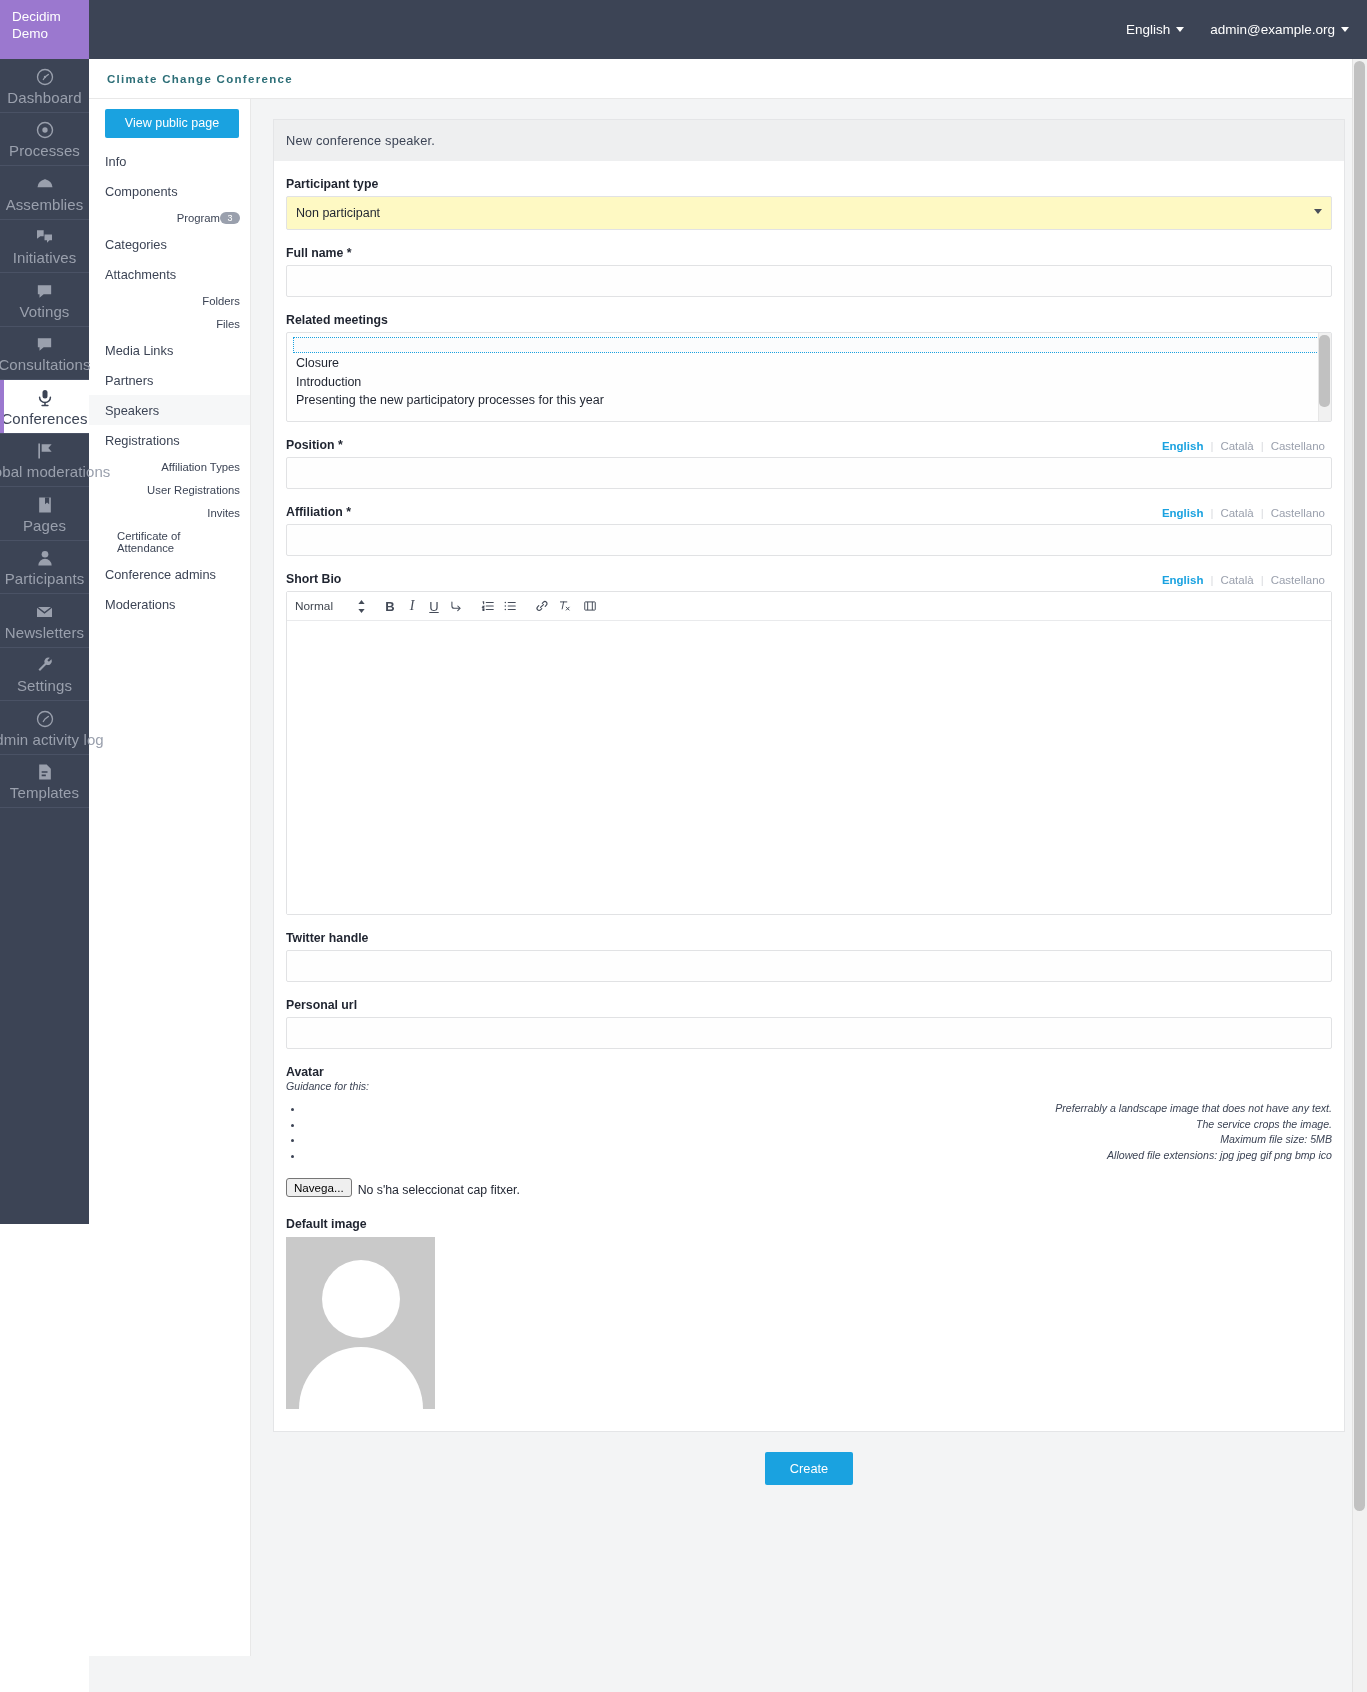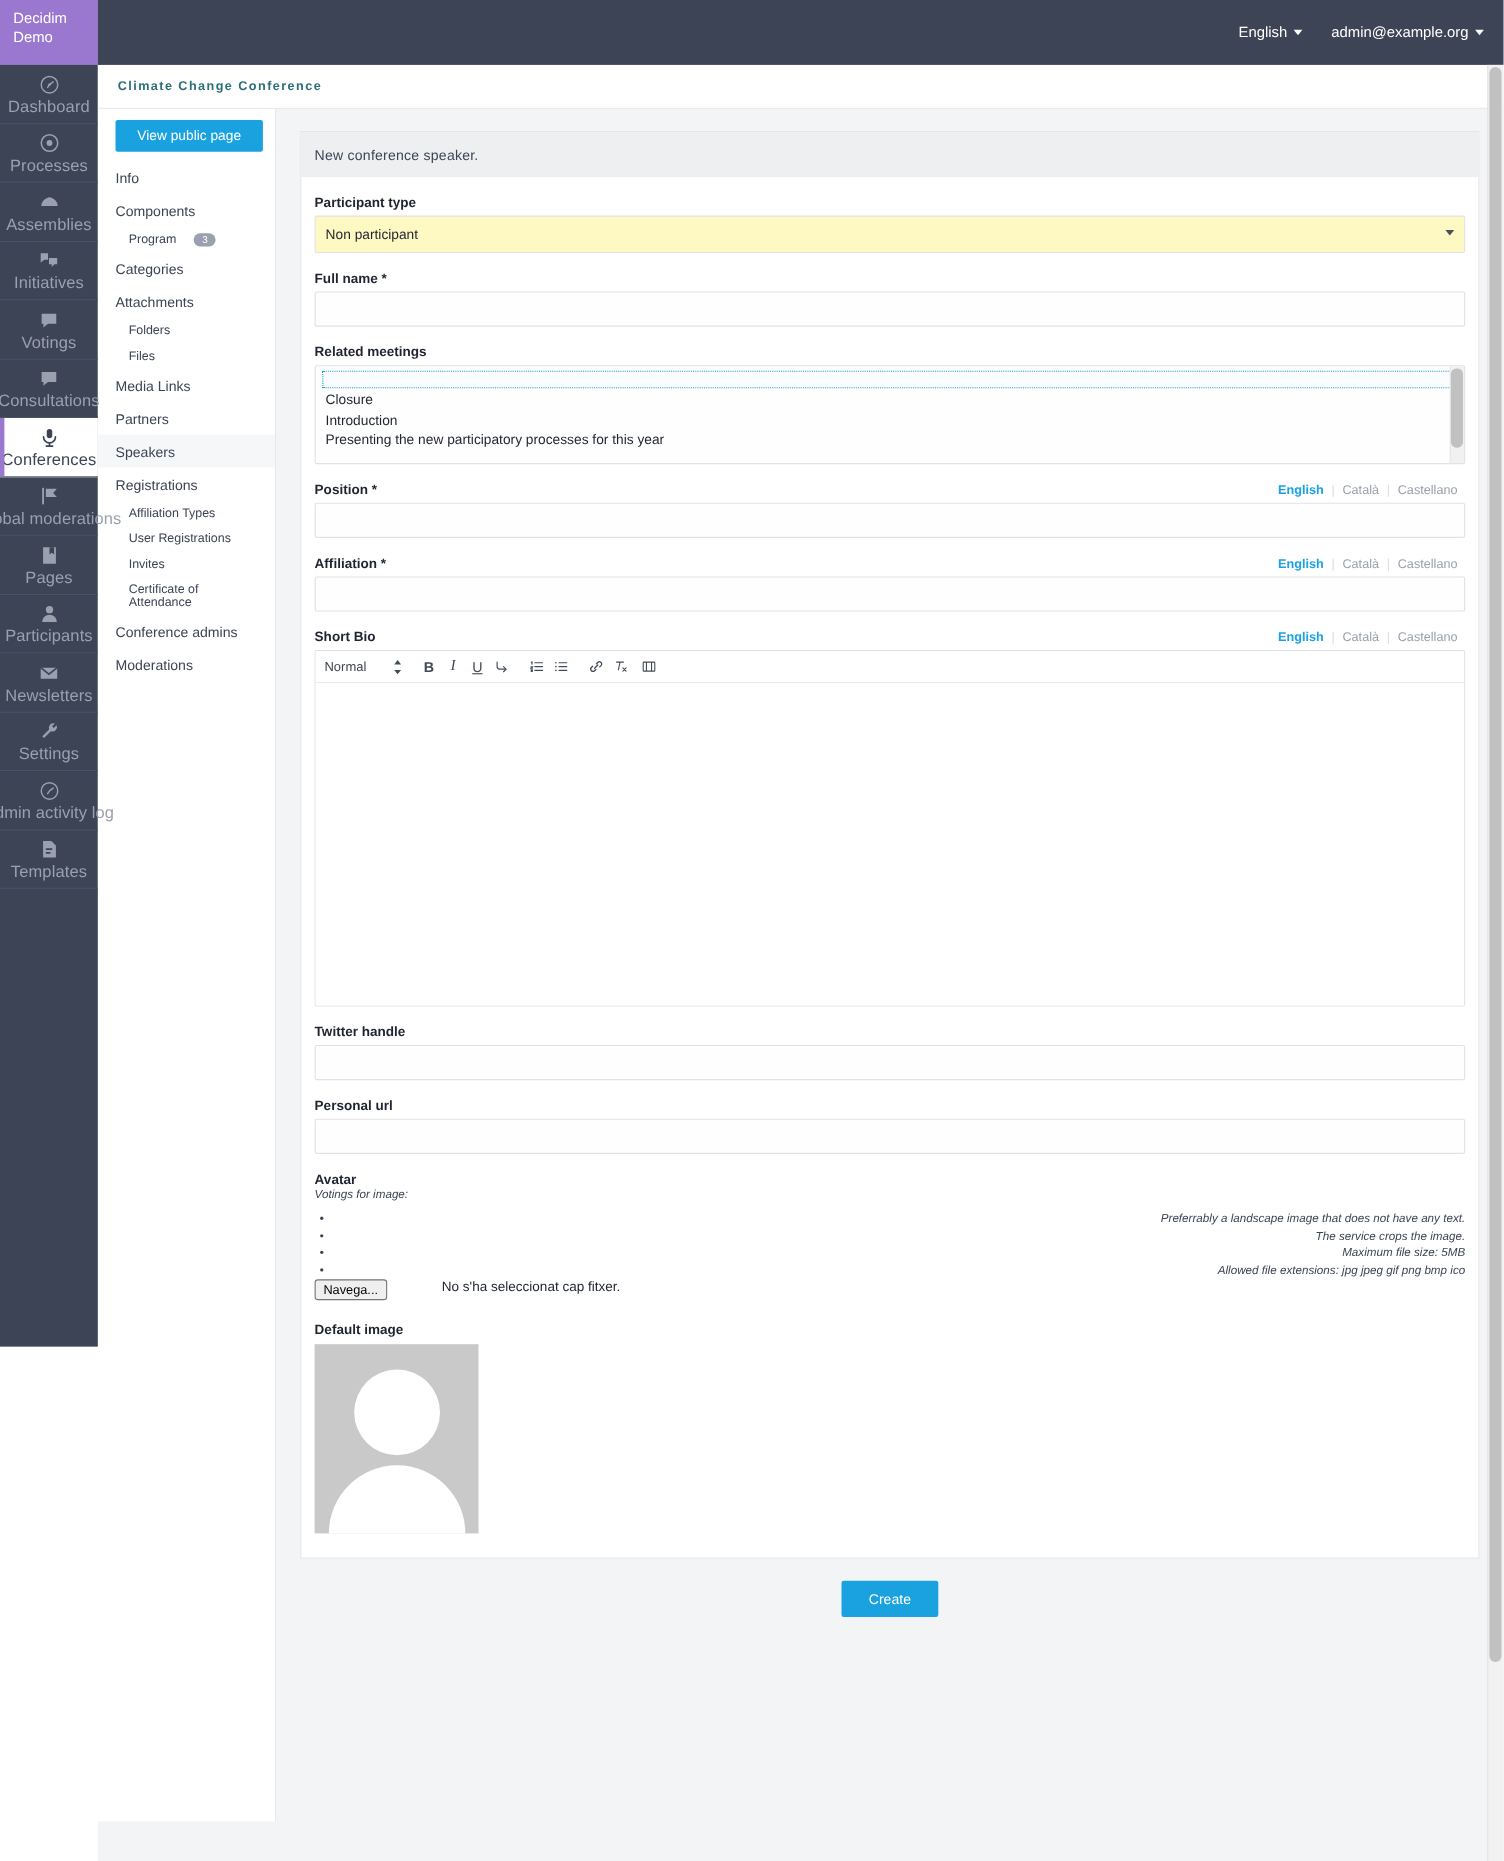--- a/index.html
+++ b/index.html
@@ -92,21 +92,21 @@
     padding: 7px 0 8px; border-radius: 2px; cursor: pointer;
   }
   .nav-l1 {
     font-size: 12.8px; color: #3c4455;
     padding: 7.5px 10px 7.5px 16px; cursor: pointer;
   }
   .nav-l1.selected { background: #f6f7f8; }
   .nav-l2 {
     font-size: 11.3px; color: #3c4455;
     padding: 5.5px 10px 5.5px 28px; cursor: pointer;
-    display: flex; align-items: center; justify-content: flex-start; gap: 16px;
+    display: flex; align-items: center; justify-content: flex-end;
   }
   .badge {
     background: #9aa0ad; color: #fff;
     font-size: 9px; border-radius: 9px;
     padding: 1px 7px; min-width: 20px; text-align: center;
   }
 
   
   .content { flex: 1 1 auto; padding: 20px 22px 0 22px; min-width: 0; position: relative; }
   .card { background: #ffffff; border: 1px solid #e4e5e7; }
@@ -189,21 +189,21 @@
   .etool.stepper { min-width: 16px; }
   .egap { width: 10px; }
   .egap-s { width: 4px; }
   .earea { height: 293px; background: #fff; }
 
   
   .avatar-title { font-size: 12.3px; color: #1f2430; font-weight: 700; }
   .avatar-guide { font-size: 10.6px; color: #3c4455; font-style: italic; margin-top: 1px; }
   .avatar-list { margin: 9px 0 0 0; padding-left: 18px; text-align: right; }
   .avatar-list li { font-size: 10.6px; color: #3c4455; font-style: italic; line-height: 15.5px; }
-  .filerow { display: flex; align-items: flex-start; font-size: 12.3px; color: #1f2430; gap: 44px; }
+  .filerow { margin-top: 15px; display: flex; align-items: flex-end; font-size: 12.3px; color: #1f2430; }
   .filebtn {
     border: 1px solid #767676; background: #efefef;
     border-radius: 3px; padding: 2px 7px; font-size: 11.6px;
     color: #000; margin-right: 6px; cursor: pointer;
     font-family: "Liberation Sans", sans-serif;
   }
   .defimg-label { font-size: 12.3px; color: #1f2430; font-weight: 700; margin: 20px 0 6px 0; }
   .defimg {
     width: 149px; height: 172px; background: #c9c9c9;
     position: relative; overflow: hidden;
@@ -599,21 +599,21 @@
               <input class="inp" type="text" value="" style="">
             </div>
 
             <div class="field">
               <span class="flabel">Personal url</span>
               <input class="inp" type="text" value="" style="">
             </div>
 
             <div class="field">
               <div class="avatar-title">Avatar</div>
-              <div class="avatar-guide">Votings for image:</div>
+              <div class="avatar-guide">Guidance for this:</div>
               <ul class="avatar-list">
                 <li>Preferrably a landscape image that does not have any text.</li>
                 <li>The service crops the image.</li>
                 <li>Maximum file size: 5MB</li>
                 <li>Allowed file extensions: jpg jpeg gif png bmp ico</li>
               </ul>
               <div class="filerow">
                 <button class="filebtn">Navega...</button>
                 <span>No s'ha seleccionat cap fitxer.</span>
               </div>

